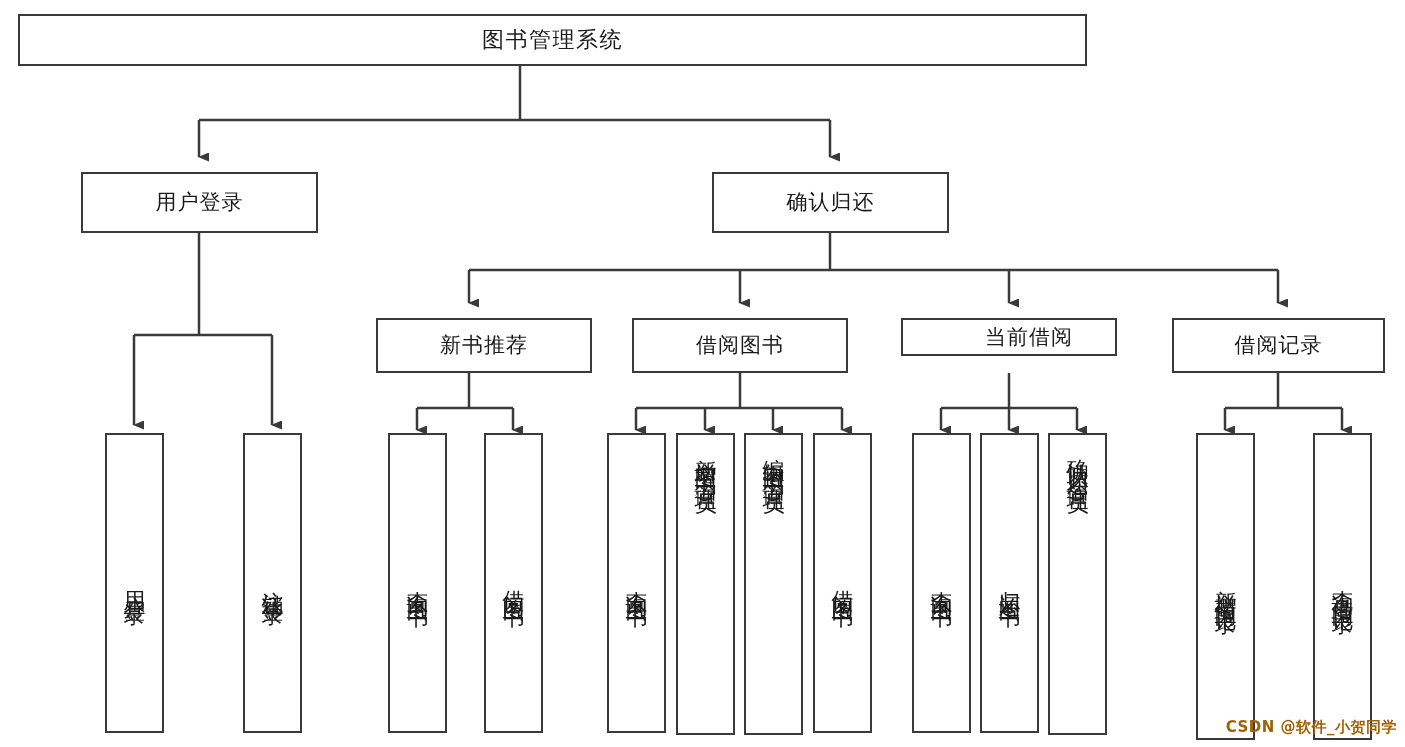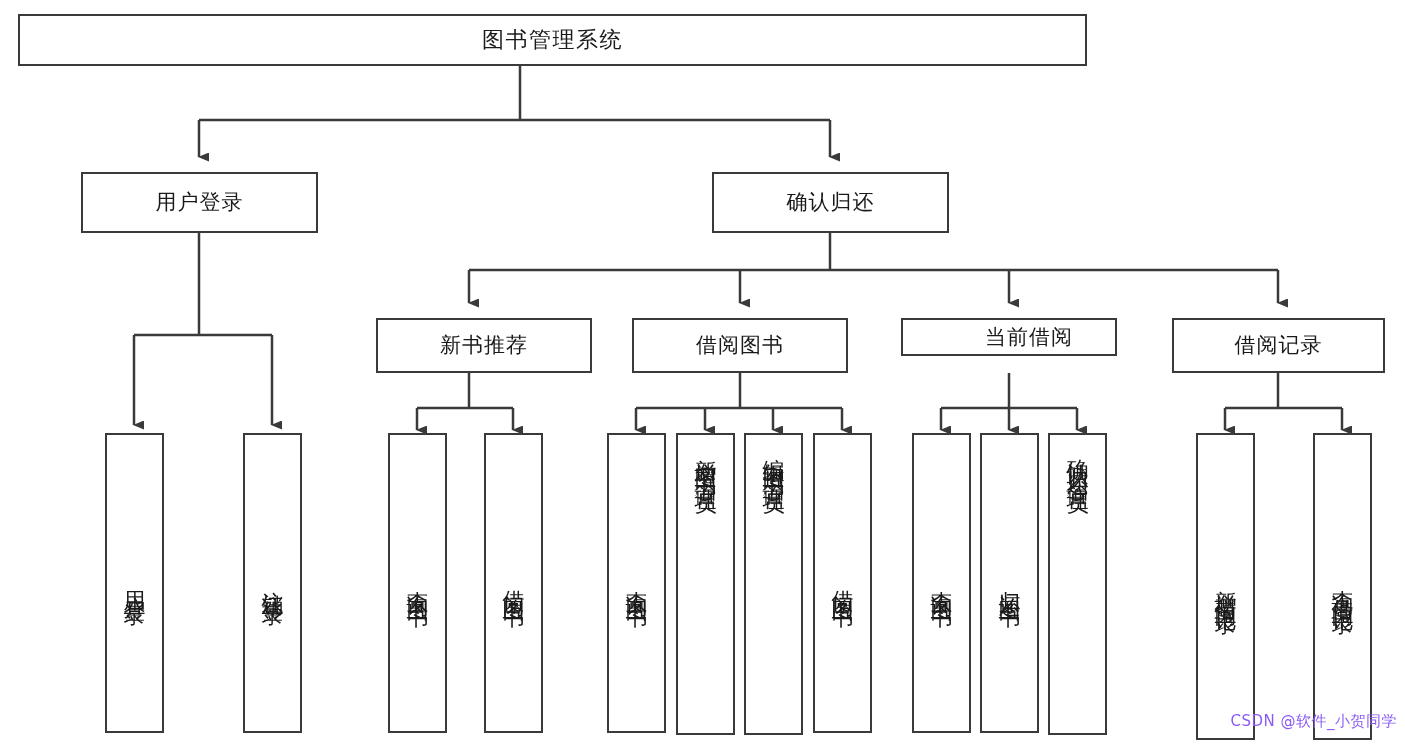--- a/index.html
+++ b/index.html
@@ -65,27 +65,28 @@
     letter-spacing: 5px;
     line-height: 1;
     white-space: nowrap;
   }
   .node.v.align-start {
     align-items: flex-start;
   }
   #watermark {
     position: absolute;
     right: 8px;
-    bottom: 16px;
+    bottom: 10px;
     font-size: 15px;
-    color: #8b5cf6;
+    color: #a16207;
     letter-spacing: 0.5px;
     white-space: nowrap;
     z-index: 5;
     font-family: "DejaVu Sans", "Liberation Sans", sans-serif;
+    font-weight: bold;
   }
 </style>
 </head>
 <body>
 
 <div id="diagram-canvas">
 
   <svg id="edge-layer" viewBox="0 0 1405 747" width="1405" height="747" xmlns="http://www.w3.org/2000/svg">
     <defs>
       <marker id="arrowhead" markerWidth="9" markerHeight="11" refX="4.5" refY="10" orient="auto" markerUnits="userSpaceOnUse">

